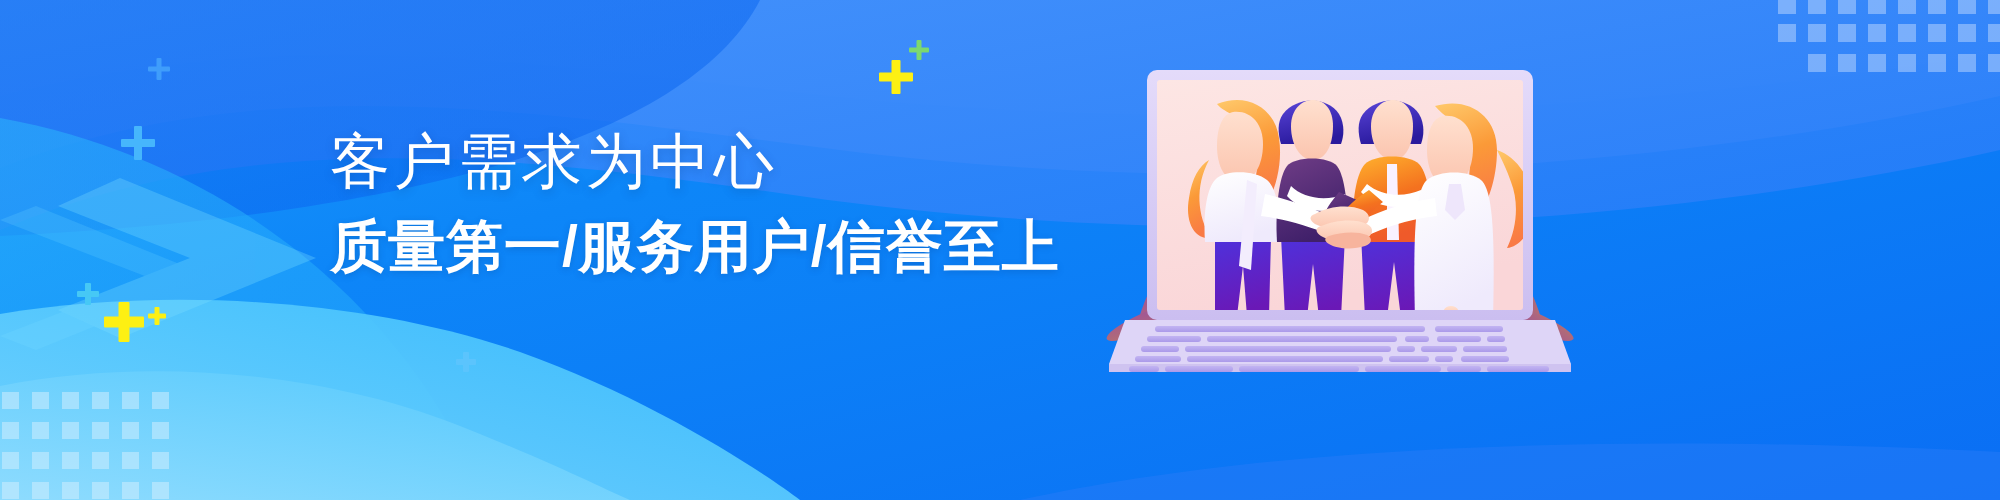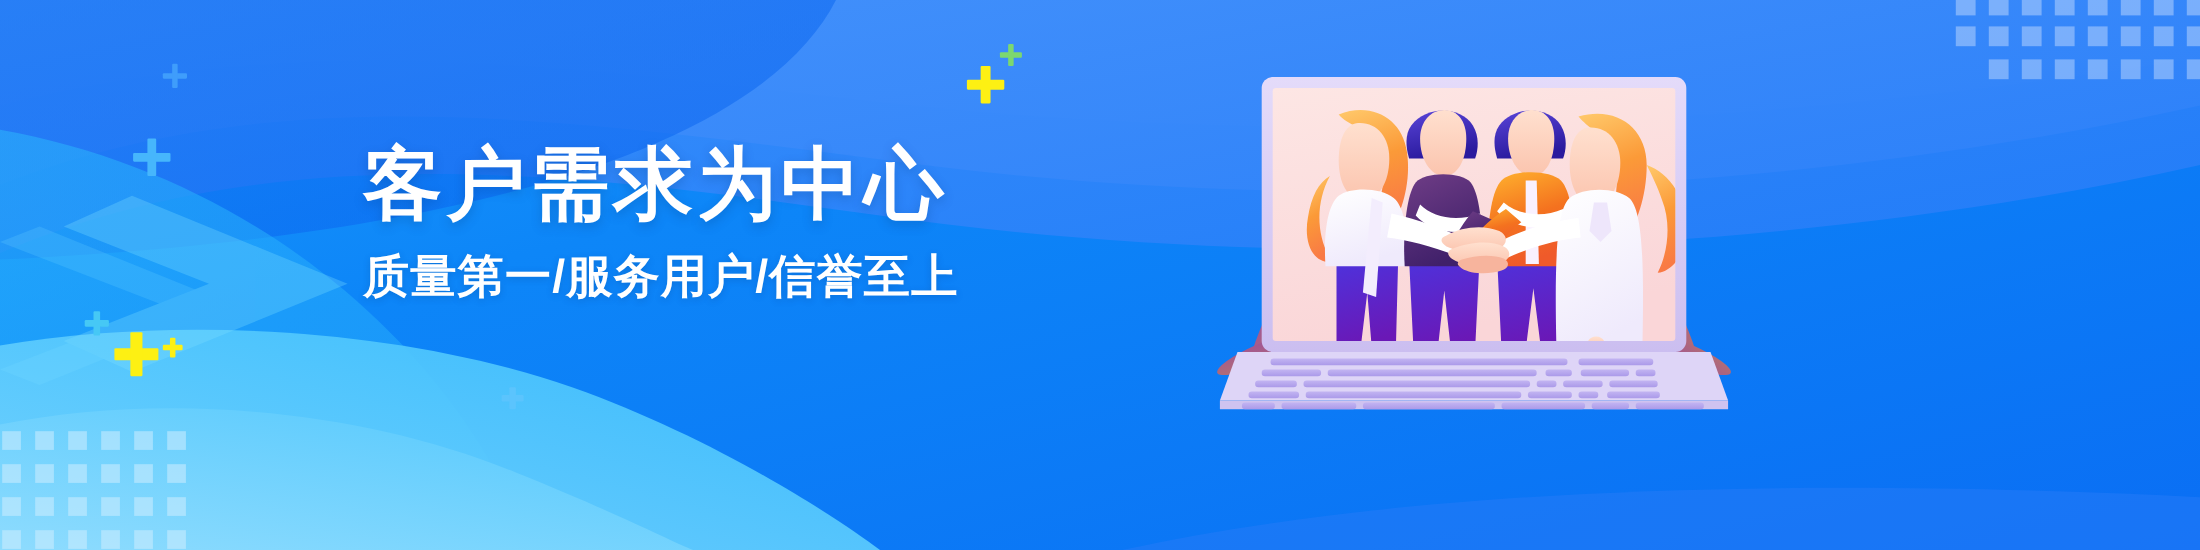--- a/index.html
+++ b/index.html
@@ -7,28 +7,29 @@
   #banner{
     position:relative;width:2000px;height:500px;overflow:hidden;
     background:linear-gradient(115deg,#1f9bfb 0%,#0d86f8 22%,#0a72f5 55%,#0b6ef4 100%);
   }
   .layer{position:absolute;inset:0;}
   .layer svg{display:block;width:2000px;height:500px;}
 
   
   #text-block{position:absolute;left:330px;top:132px;width:680px;}
   #headline{
-    font-size:72px;line-height:1.0;font-weight:700;color:#ffffff;
+    font-size:60px;line-height:1.0;font-weight:400;color:#ffffff;
     letter-spacing:4px;white-space:nowrap;
     text-shadow:0 3px 10px rgba(4,50,120,.25);
   }
   #subhead{
-    margin-top:26px;font-size:42px;line-height:1.0;font-weight:700;color:#ffffff;
+    margin-top:26px;font-size:57px;line-height:1.0;font-weight:700;color:#ffffff;
     letter-spacing:1px;white-space:nowrap;
     text-shadow:0 2px 7px rgba(4,50,120,.22);
+    text-align:center;
   }
 
   
   #illustration{position:absolute;left:1105px;top:28px;width:470px;height:345px;}
   #illustration svg{display:block;width:470px;height:345px;overflow:visible;}
 
   
   .plus{position:absolute;}
   .plus i{position:absolute;background:currentColor;border-radius:1px;}
   .plus i.h{left:0;top:50%;width:100%;height:28%;transform:translateY(-50%);}

